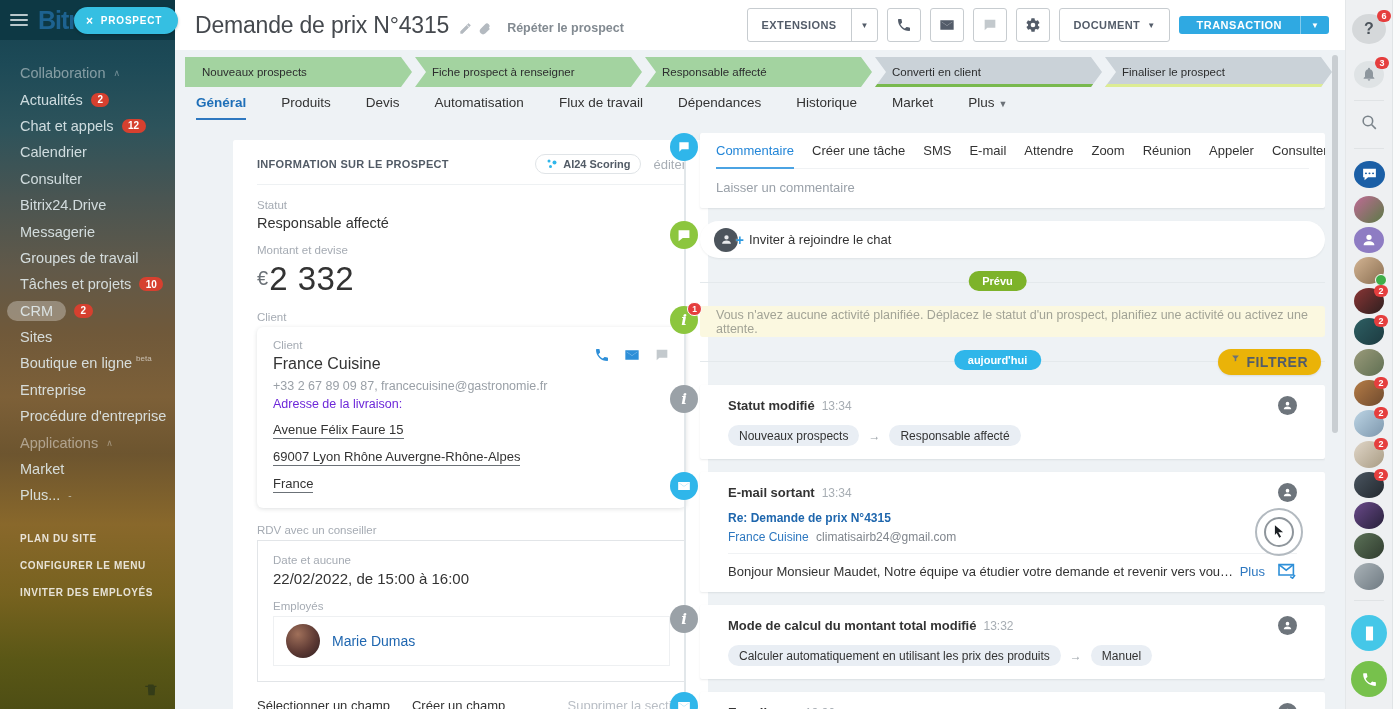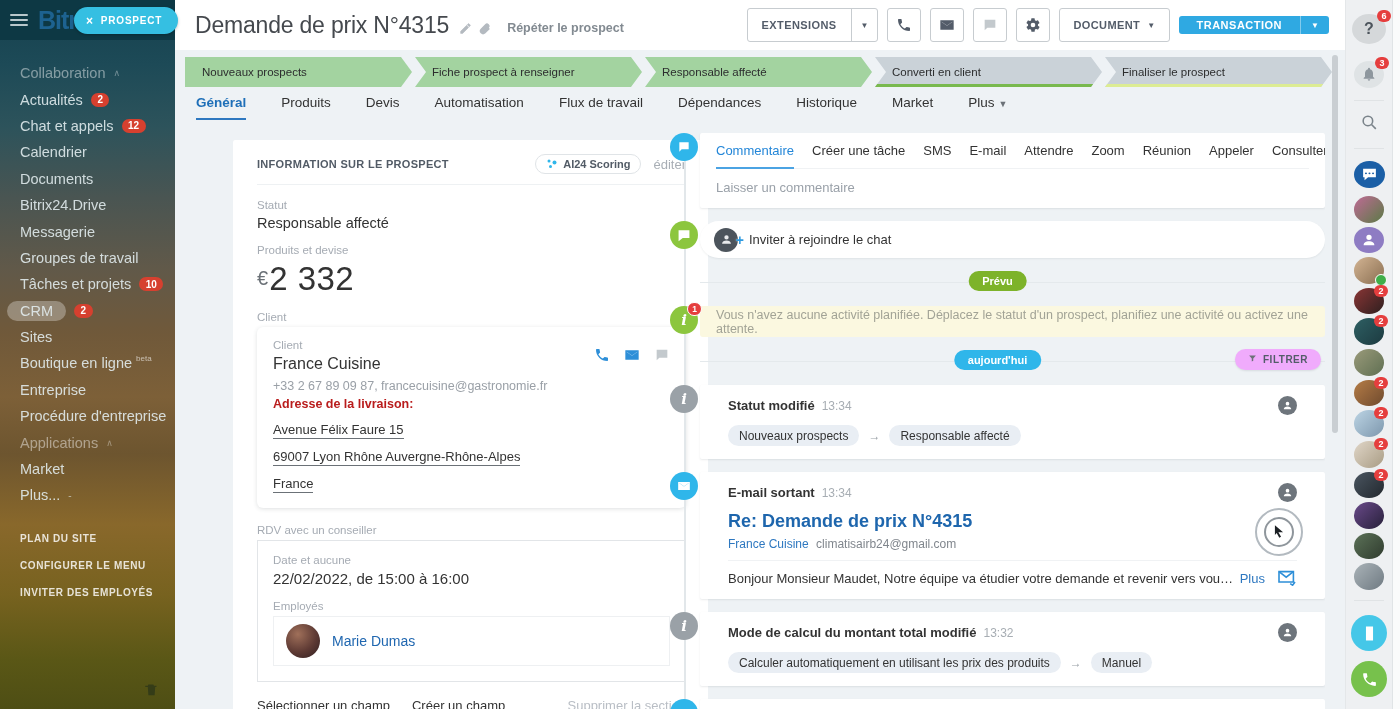--- a/index.html
+++ b/index.html
@@ -84,21 +84,21 @@
   .f-value { font-size:14.5px; color:#333; }
   .amount { display:flex; align-items:flex-start; color:#333; }
   .amount .cur { font-size:20px; color:#6b7177; margin:7px 1px 0 0; }
   .amount .num { font-size:33px; letter-spacing:.5px; }
   .client-card { border-radius:6px; box-shadow:0 1px 4px rgba(50,60,70,.16); padding:12px 16px 16px; margin-top:4px; }
   .client-head { display:flex; align-items:flex-start; }
   .client-name { font-size:16px; color:#333; margin-top:2px; cursor:pointer; }
   .client-icons { margin-left:auto; display:flex; gap:14px; margin-top:8px; }
   .client-icons svg { width:16px; height:16px; cursor:pointer; }
   .contact-line { font-size:12.5px; color:#9aa0a7; margin-top:6px; }
-  .addr-label { font-size:12.5px; color:#b91c1c; margin-top:4px;font-weight:bold; }
+  .addr-label { font-size:12.5px; color:#6d28d9; margin-top:4px; }
   .addr-line { margin-top:9px; }
   .addr-line span { font-size:13px; color:#333; border-bottom:1px solid #6b7177; padding-bottom:1px; cursor:pointer; }
   .rdv-label { font-size:11.5px; color:#a5abb3; margin:16px 0 4px; }
   .rdv-box { border:1px solid #e2e5e8; padding:13px 15px 15px; }
   .emp-box { border:1px solid #eef0f2; padding:7px 12px; display:flex; align-items:center; gap:12px; margin-top:4px; }
   .emp-avatar { width:34px; height:34px; border-radius:50%; background:radial-gradient(circle at 35% 30%,#a0705a 0%,#5e3a34 55%,#2e1d20 100%); }
   .emp-name { font-size:14px; color:#2067b0; cursor:pointer; }
   .field-links { display:flex; margin-top:16px; font-size:13px; }
   .flink { color:#333; border-bottom:1px dashed #8b9299; margin-right:22px; cursor:pointer; }
   .flink.muted { margin-left:auto; margin-right:0; color:#b9bec5; border-bottom-color:#ccd1d6; }
@@ -125,33 +125,33 @@
   .invite-row { border-radius:19px; height:37px; display:flex; align-items:center; padding:0 14px; gap:11px; background:#fff; box-shadow:0 1px 2px rgba(50,60,70,.08); cursor:pointer; }
   .invite-ava { position:relative; width:24px; height:24px; border-radius:50%; background:#4c545c; display:flex; align-items:center; justify-content:center; }
   .invite-ava svg { width:13px; height:13px; fill:#e8eaec; }
   .invite-plus { position:absolute; right:-6px; top:4px; color:#2e9ae0; font-size:14px; font-weight:bold; text-shadow:0 0 2px #fff; }
   .invite-txt { font-size:13px; color:#333; }
   .divider-row { position:relative; height:22px; margin:2px 0 13px; }
   .divider-row .line { position:absolute; left:30px; right:0; top:50%; height:1px; background:#e4e9ec; }
   .pill { position:absolute; left:50%; transform:translateX(-50%); top:0; border-radius:12px; color:#fff; font-size:11px; font-weight:bold; padding:4px 14px; cursor:pointer;text-align:right; }
   .pill.green { background:#7db32a; }
   .pill.cyan { background:#2fb6ea; }
-  .filter-btn { position:absolute; right:4px; top:-1px; background:#f0abfc; border-radius:14px; padding:5px 13px; display:flex; gap:6px; font-size:10px; font-weight:bold; letter-spacing:.5px; color:#535c69; box-shadow:0 1px 2px rgba(50,60,70,.12); cursor:pointer; }
+  .filter-btn { position:absolute; right:4px; top:-1px; background:#eab308; border-radius:14px; padding:5px 13px; display:flex; gap:6px; font-size:14px; font-weight:bold; letter-spacing:.5px; color:#535c69; box-shadow:0 1px 2px rgba(50,60,70,.12); cursor:pointer; }
   .filter-btn svg { width:9px; height:9px; fill:#6b7177; }
   .warn-bar { background:#fbf8e0; border-radius:3px; display:flex; align-items:center; padding:0 16px; height:31px; font-size:12.5px; color:#a2a396; }
   .entry { padding:11px 28px 13px; position:relative; }
   .entry-head { display:flex; align-items:center; }
   .entry-title { font-size:13px; font-weight:bold; color:#333; }
   .entry-time { font-size:12px; color:#a7adb3; margin-left:7px; }
   .person-badge { margin-left:auto; width:19px; height:19px; border-radius:50%; background:#6e757c; display:flex; align-items:center; justify-content:center; cursor:pointer; }
   .person-badge svg { width:11px; height:11px; fill:#fff; }
   .chips { display:flex; align-items:center; margin-top:10px; flex-wrap:wrap; }
   .chip { background:#e9eef4; border-radius:12px; padding:3.5px 11px; font-size:12px; color:#333; }
   .chip-arrow { color:#9aa1a7; font-size:12px; margin:0 9px; }
-  .mail-subject { font-size:18px; font-weight:bold; color:#1e66ad; margin-top:9px; cursor:pointer; }
+  .mail-subject { font-size:12px; font-weight:bold; color:#1e66ad; margin-top:9px; cursor:pointer; }
   .mail-from { font-size:12px; margin-top:5px; }
   .mail-from .sender { color:#2e78c0; cursor:pointer; }
   .mail-from .addr { color:#80868d; margin-left:4px; }
   .mail-sep { height:1px; background:#f0f2f4; margin:9px 0; }
   .mail-body-row { display:flex; align-items:center; font-size:13px; color:#333; }
   .mail-body { overflow:hidden; white-space:nowrap; text-overflow:ellipsis; }
   .more-link { color:#2e78c0; margin-left:6px; cursor:pointer; flex:none; }
   .mail-action { width:20px; height:16px; margin-left:12px; flex:none; cursor:pointer; }
   .mail-action svg { width:20px; height:16px; fill:none; stroke:#2e8fd8; stroke-width:2; }
   .cursor-overlay { position:absolute; right:22px; top:36px; width:48px; height:48px; pointer-events:none; }
@@ -218,21 +218,21 @@
           <span class="sb-badge">2</span>
         </div>
       <div class="sb-item">
           <span>Chat et appels</span>
           <span class="sb-badge">12</span>
         </div>
       <div class="sb-item">
           <span>Calendrier</span>
         </div>
       <div class="sb-item">
-          <span>Documents</span>
+          <span>Consulter</span>
         </div>
       <div class="sb-item">
           <span>Bitrix24.Drive</span>
         </div>
       <div class="sb-item">
           <span>Messagerie</span>
         </div>
       <div class="sb-item">
           <span>Groupes de travail</span>
         </div>
@@ -383,21 +383,21 @@
           <span>AI24 Scoring</span>
         </span>
         <span class="edit-link">éditer</span>
       </div>
       <div class="panel-sep"></div>
       <div class="field">
         <div class="f-label">Statut</div>
         <div class="f-value">Responsable affecté</div>
       </div>
       <div class="field">
-        <div class="f-label">Produits et devise</div>
+        <div class="f-label">Montant et devise</div>
         <div class="amount">
           <span class="cur">€</span>
           <span class="num">2 332</span>
         </div>
       </div>
       <div class="f-label">Client</div>
       <div class="client-card">
         <div class="client-head">
           <div>
             <div class="f-label">Client</div>

